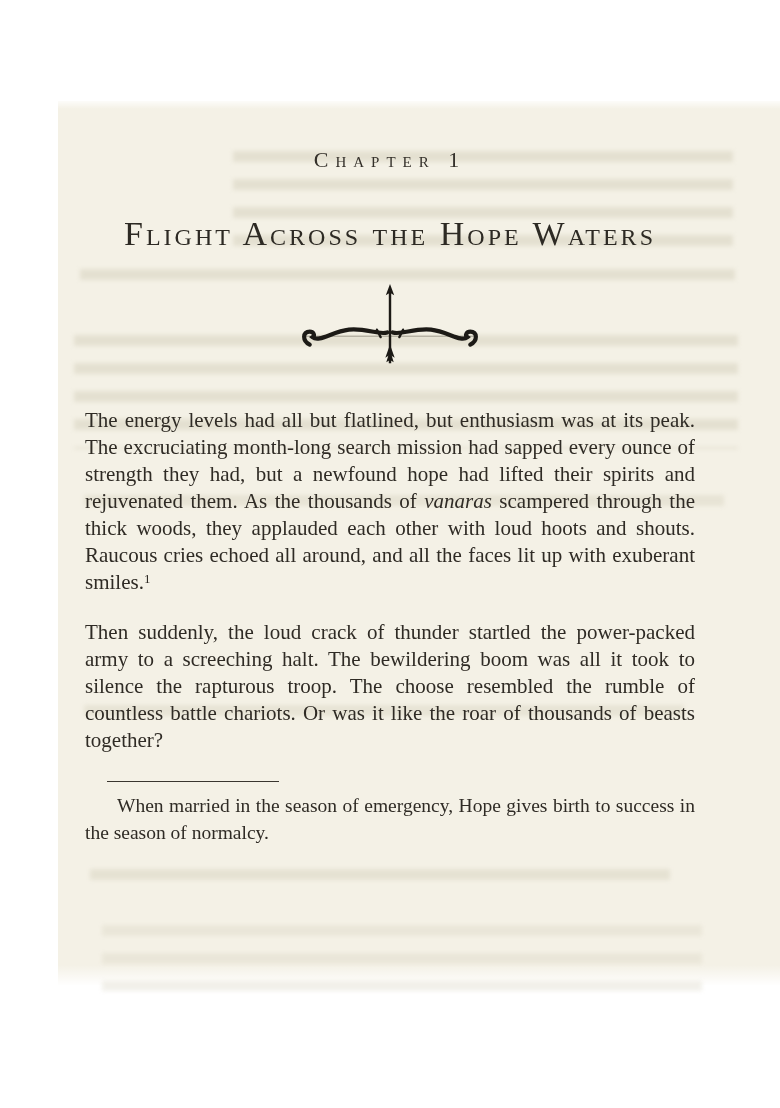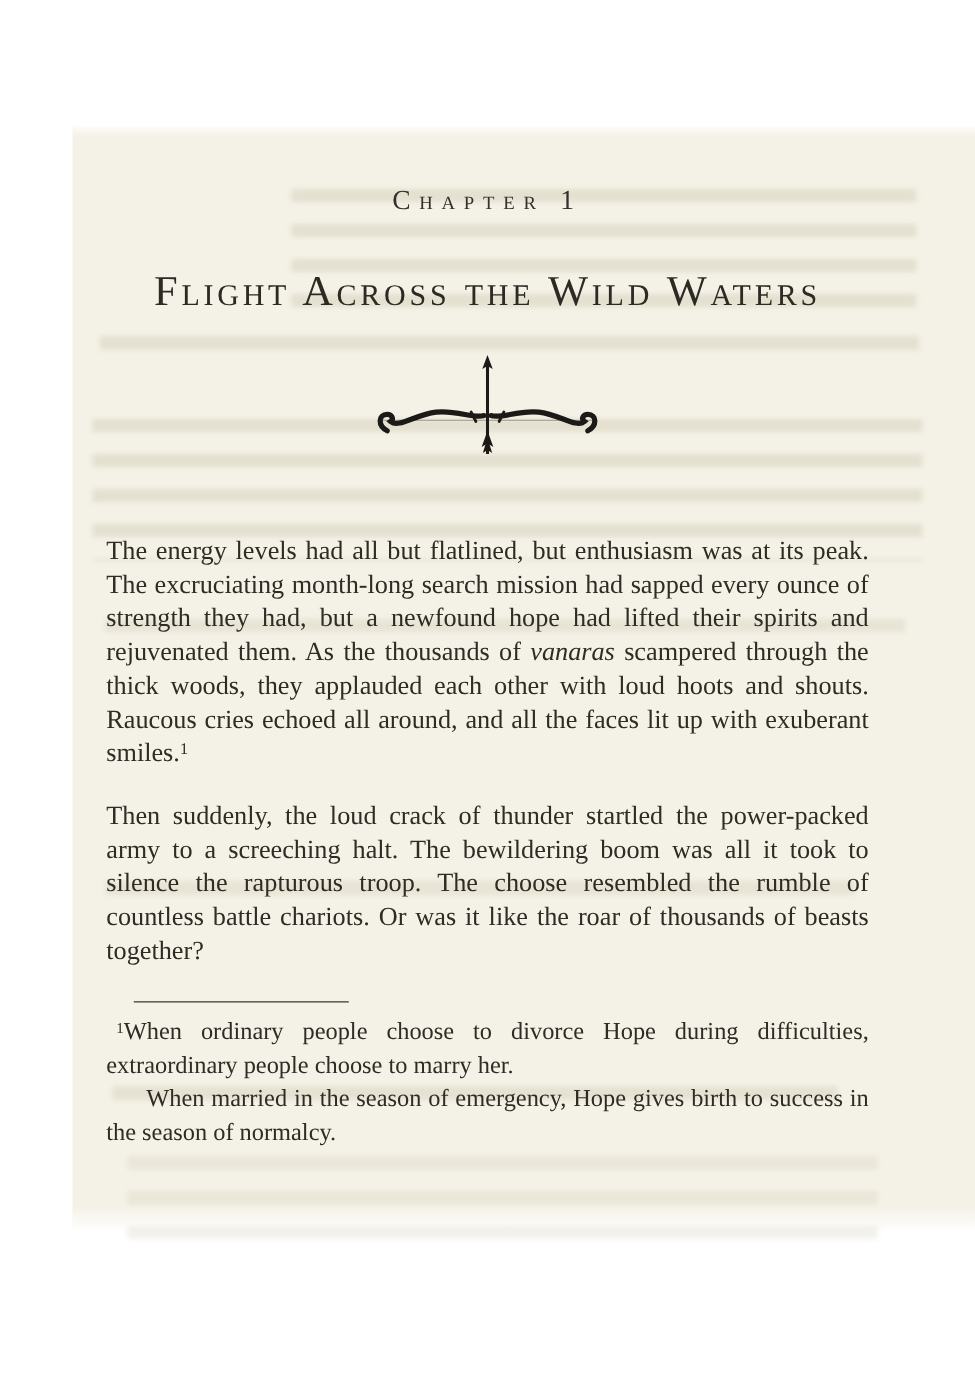--- a/index.html
+++ b/index.html
@@ -42,21 +42,21 @@
   }
   .subtitle{
     margin:0;padding-top:118px;text-align:center;
     font-size:27px;letter-spacing:6px;word-spacing:7px;font-weight:400;
     color:#2d2a24;white-space:nowrap;
   }
   .body-para{
     margin:0;font-size:21px;line-height:27px;text-align:justify;
     color:#2f2b25;
   }
-  .para-1{margin-top:60px;}
+  .para-1{margin-top:40px;}
   .para-2{margin-top:23px;}
   .italic{font-style:italic;}
   sup.fn-ref{font-size:13px;line-height:0;vertical-align:6px;}
   .fn-rule{
     margin:27px 0 0 22px;width:172px;height:0;
     border:none;border-top:1.6px solid #3a362f;
   }
   .footnote{
     margin:10px 0 0 0;font-size:19.5px;line-height:27px;text-align:justify;
     color:#2f2b25;
@@ -76,21 +76,21 @@
     <div class="ghost" style="left:16px;top:226px;width:664px;height:122px;"></div>
     <div class="ghost" style="left:26px;top:386px;width:640px;height:26px;opacity:.4;"></div>
     <div class="ghost" style="left:26px;top:596px;width:600px;height:26px;opacity:.4;"></div>
     <div class="ghost" style="left:32px;top:760px;width:580px;height:24px;opacity:.45;"></div>
     <div class="ghost" style="left:44px;top:816px;width:600px;height:74px;opacity:.3;"></div>
 
     <div class="column">
 
       <h2 class="chapter">Chapter 1</h2>
 
-      <h1 class="title">Flight Across the Wild Waters</h1>
+      <h1 class="title">Flight Across the Hope Waters</h1>
 
       <svg class="ornament" viewBox="0 0 200 90" xmlns="http://www.w3.org/2000/svg">
 
         <line x1="10" y1="57" x2="190" y2="57" stroke="#9a9588" stroke-width="1"></line>
 
         <path d="M14,66 C6,62 6,52 14,52 C18,52 20,56 17,58
                  C24,64 38,52 56,50 C74,48 88,56 97,53" fill="none" stroke="#1c1a16" stroke-width="4.5" stroke-linecap="round"></path>
         <path d="M186,66 C194,62 194,52 186,52 C182,52 180,56 183,58
                  C176,64 162,52 144,50 C126,48 112,56 103,53" fill="none" stroke="#1c1a16" stroke-width="4.5" stroke-linecap="round"></path>
 
@@ -105,21 +105,20 @@
       </svg>
 
 
       <p class="body-para para-1"><span>The energy levels had all but flatlined, but enthusiasm was at its peak. The excruciating month-long search mission had sapped every ounce of strength they had, but a newfound hope had lifted their spirits and rejuvenated them. As the thousands of </span><span class="italic">vanaras</span><span> scampered through the thick woods, they applauded each other with loud hoots and shouts. Raucous cries echoed all around, and all the faces lit up with exuberant smiles.</span><sup class="fn-ref">1</sup></p>
 
       <p class="body-para para-2">Then suddenly, the loud crack of thunder startled the power-packed army to a screeching halt. The bewildering boom was all it took to silence the rapturous troop. The choose resembled the rumble of countless battle chariots. Or was it like the roar of thousands of beasts together?</p>
 
       <hr class="fn-rule">
 
       <div class="footnote">
-        <p class="fn-p1"><sup class="fn-marker">1</sup><span>When ordinary people choose to divorce Hope during difficulties, extraordinary people choose to marry her.</span></p>
         <p class="fn-p2">When married in the season of emergency, Hope gives birth to success in the season of normalcy.</p>
       </div>
 
     </div>
 
     <div class="page-fade-top"></div>
     <div class="page-fade-bottom"></div>
   </div>
 </div>
 

